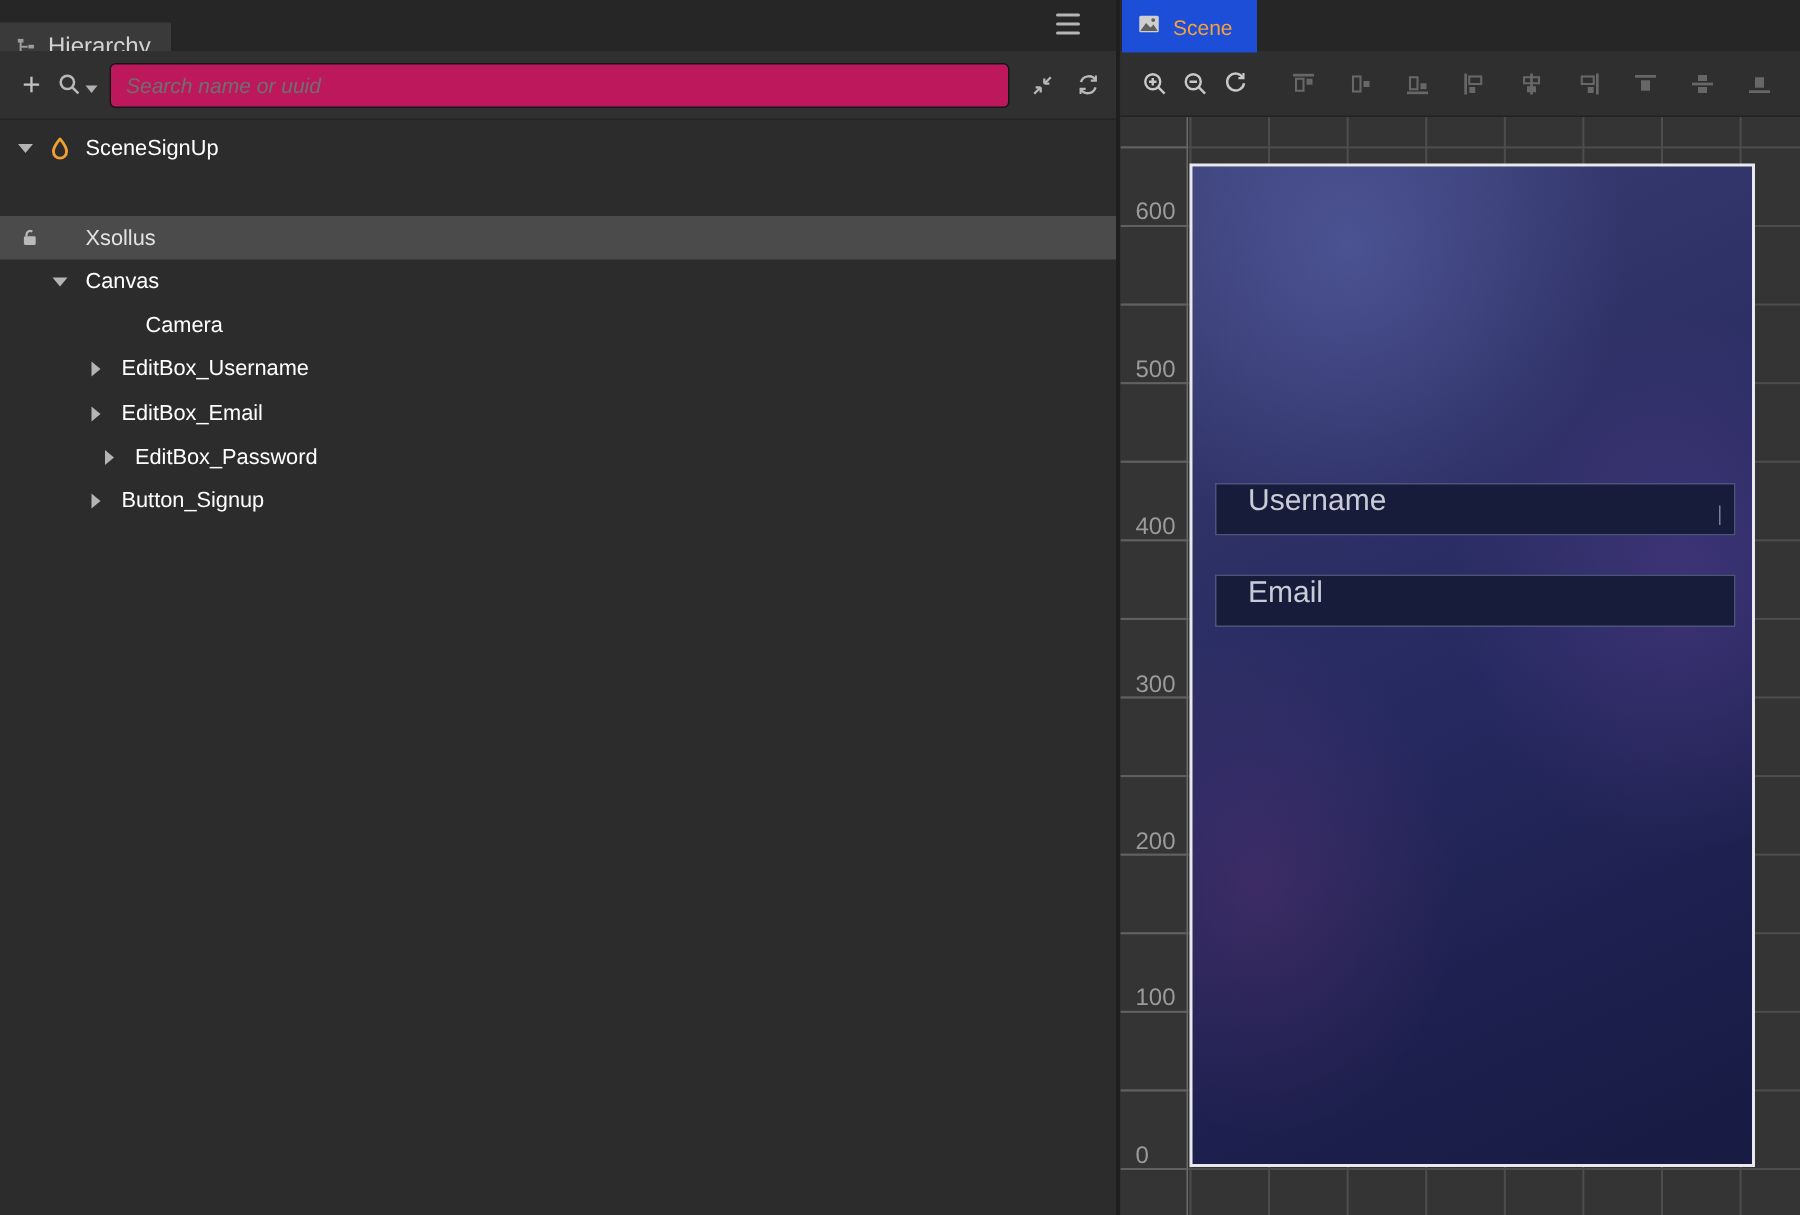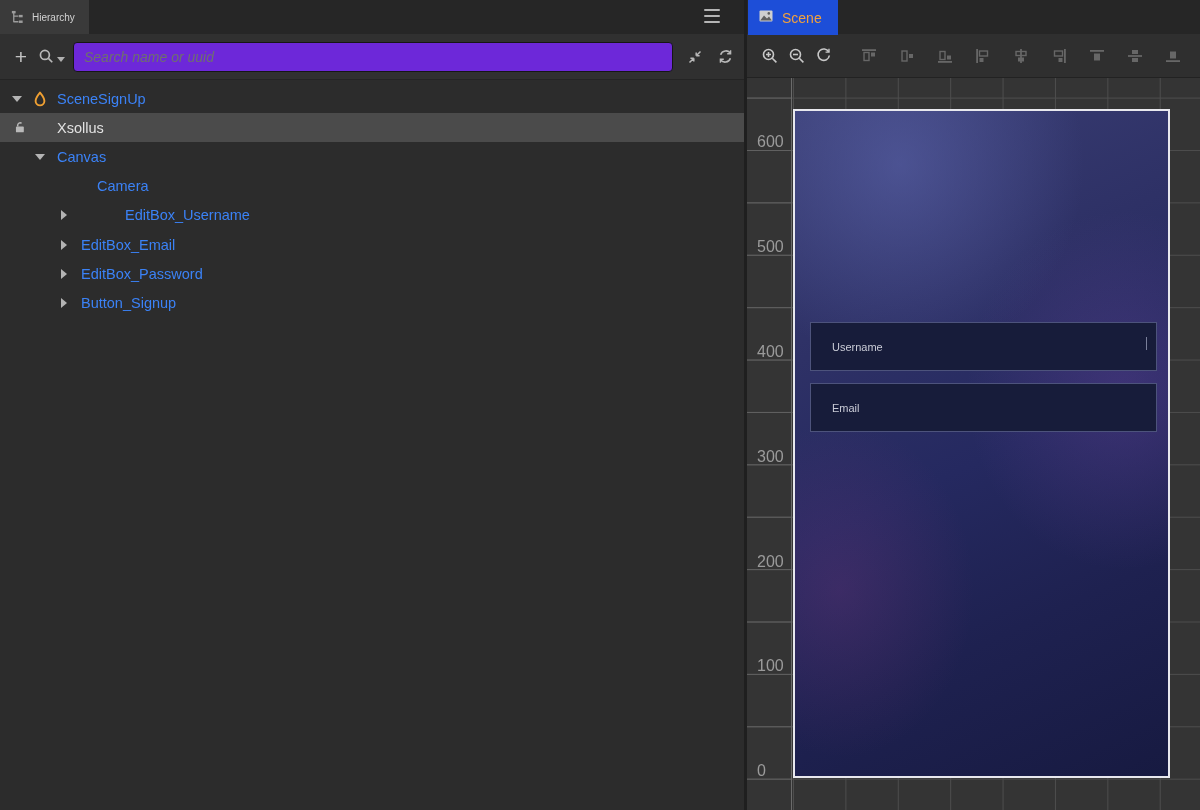--- a/index.html
+++ b/index.html
@@ -4,42 +4,42 @@
 <style>
   * { margin:0; padding:0; box-sizing:border-box; }
   html,body { width:1200px; height:810px; overflow:hidden; background:#2e2e2e;
               font-family:"Liberation Sans", sans-serif; }
   .app { position:relative; width:1200px; height:810px; background:#2e2e2e; }
 
   
   .hier { position:absolute; left:0; top:0; width:744px; height:810px; background:#2c2c2c; }
   .tabbar { position:relative; height:34px; background:#262626; }
   .tab { display:inline-flex; align-items:center; gap:7px; height:34px; padding:0 14px 0 10px;
-         font-size:10px; color:#d2d2d2; background:#3a3a3a; }
+         font-size:16px; color:#d2d2d2; background:#3a3a3a;margin-top:15px; }
   .tab .ticn { display:inline-flex; }
   .menu-btn { position:absolute; right:24px; top:9px; width:16px; height:14px; display:flex;
               flex-direction:column; justify-content:space-between; cursor:pointer; }
   .menu-btn i { display:block; height:2.4px; background:#b5b5b5; border-radius:1px; }
 
   .htoolbar { position:relative; height:46px; background:#303030; border-bottom:1px solid #242424;
               display:flex; align-items:center; }
   .plus-btn { width:26px; margin-left:8px; text-align:center; color:#c2c2c2; font-size:21px;
               line-height:21px; cursor:pointer; }
   .searchsel { display:flex; align-items:center; margin-left:4px; margin-right:8px; cursor:pointer; }
   .searchsel .caret { width:0; height:0; border-left:4px solid transparent; border-right:4px solid transparent;
               border-top:5px solid #b0b0b0; margin-left:2px; margin-top:6px; }
-  .searchbox { flex:0 0 600px; height:30px; background:#6d28d9; border:1px solid #161616;
+  .searchbox { flex:0 0 600px; height:30px; background:#be185d; border:1px solid #161616;
                border-radius:4px; color:#cfcfcf; font-size:14px; font-style:italic; padding:0 10px; outline:none; }
   .searchbox::placeholder { color:#6f6f6f; font-style:italic; }
   .tb-ico { margin-left:14px; display:inline-flex; cursor:pointer; }
 
   .tree { position:absolute; left:0; top:80px; right:0; bottom:0; padding-top:4px; }
   .trow { position:relative; display:flex; align-items:center; height:29.2px; font-size:14.5px;
-          color:#3b82f6; cursor:pointer; white-space:nowrap; }
-  .trow.sel { background:#4b4b4b; color:#e2e2e2; }
+          color:#ffffff; cursor:pointer; white-space:nowrap; }
+  .trow.sel { background:#4b4b4b; color:#e2e2e2;margin-top:31px; }
   .slot { width:22px; display:flex; align-items:center; justify-content:flex-start; flex:0 0 22px; }
   .tri-down { width:0; height:0; border-left:5px solid transparent; border-right:5px solid transparent;
               border-top:6px solid #b4b4b4; margin-left:2px; }
   .tri-right { width:0; height:0; border-top:5px solid transparent; border-bottom:5px solid transparent;
                border-left:6px solid #b4b4b4; margin-left:4px; }
   .nicon { display:inline-flex; margin-right:7px; }
   .gutter-lock { position:absolute; left:12px; top:7px; display:inline-flex; }
   .tlabel { padding-left:2px; }
 
   
@@ -69,23 +69,23 @@
   .rlabel { position:absolute; left:10px; font-size:16px; color:#9b9b9b; }
 
   
   .stage { position:absolute; left:46px; top:31px; width:377px; height:669px;
            border:2px solid #e8e8ee;
            background:
              radial-gradient(90% 55% at 28% 8%,  rgba(98,108,182,0.50), rgba(98,108,182,0) 55%),
              radial-gradient(70% 45% at 88% 42%, rgba(112,72,162,0.32), rgba(112,72,162,0) 60%),
              radial-gradient(60% 42% at 12% 72%, rgba(150,62,140,0.22), rgba(150,62,140,0) 60%),
              linear-gradient(155deg, #3a3e74 0%, #2e3166 30%, #252960 52%, #1e2150 74%, #171a41 100%); }
-  .editbox { position:absolute; left:15px; width:347px; height:49px; background:#171c3a;
-             border:1px solid #4d537c; display:flex; align-items:center;
-             font-size:11px; color:#c9cbd6; padding-left:21px; }
+  .editbox { position:absolute; left:15px; width:347px; height:35px; background:#171c3a;
+             border:1px solid #4d537c; display:flex; align-items:flex-start;
+             font-size:20px; color:#c9cbd6; padding-left:21px; }
   .editbox .cursor-tick { position:absolute; right:9px; top:14px; width:1.5px; height:13px;
              background:#7a7f9a; }
   .signup-btn { position:absolute; left:15px; width:347px; height:49px; background:#fb0f55;
              border:none; color:#ffffff; font-weight:bold; font-size:14.5px; letter-spacing:0.8px;
              font-family:"Liberation Sans", sans-serif; cursor:pointer; }
 </style>
 </head>
 <body>
 
 <div class="app">
@@ -161,33 +161,33 @@
         <div class="trow" style="padding-left: 33px;">
           <span class="slot">
             <span class="tri-down"></span>
           </span>
           <span class="tlabel">Canvas</span>
         </div>
         <div class="trow" style="padding-left: 73px;">
           <span class="slot"></span>
           <span class="tlabel">Camera</span>
         </div>
-        <div class="trow" style="padding-left: 57px; gap: 44px;">
+        <div class="trow" style="padding-left: 57px;">
           <span class="slot">
             <span class="tri-right"></span>
           </span>
           <span class="tlabel">EditBox_Username</span>
         </div>
         <div class="trow" style="padding-left: 57px;">
           <span class="slot">
             <span class="tri-right"></span>
           </span>
           <span class="tlabel">EditBox_Email</span>
         </div>
-        <div class="trow" style="padding-left: 57px;">
+        <div class="trow" style="padding-left: 36px; margin-left: 30px;">
           <span class="slot">
             <span class="tri-right"></span>
           </span>
           <span class="tlabel">EditBox_Password</span>
         </div>
         <div class="trow" style="padding-left: 57px;">
           <span class="slot">
             <span class="tri-right"></span>
           </span>
           <span class="tlabel">Button_Signup</span>

